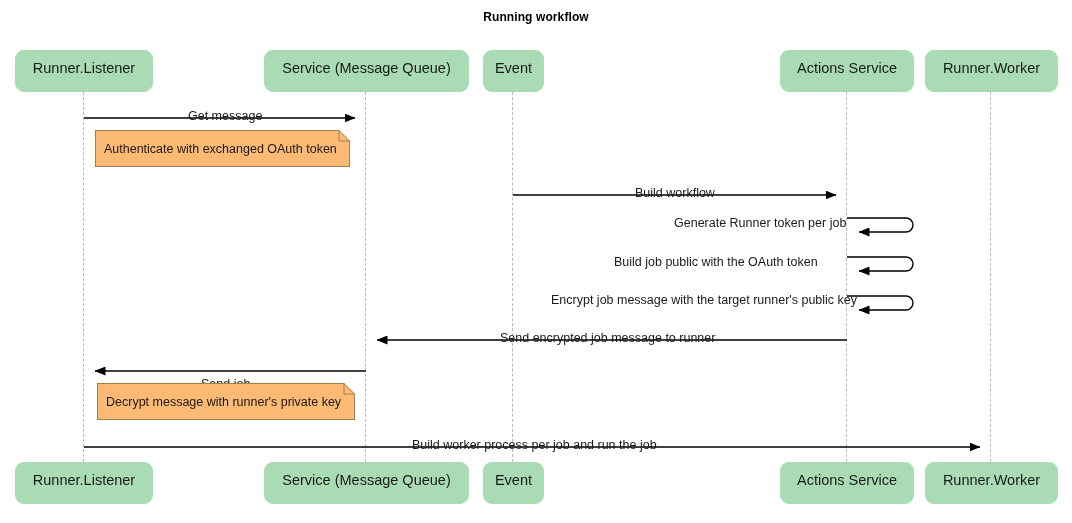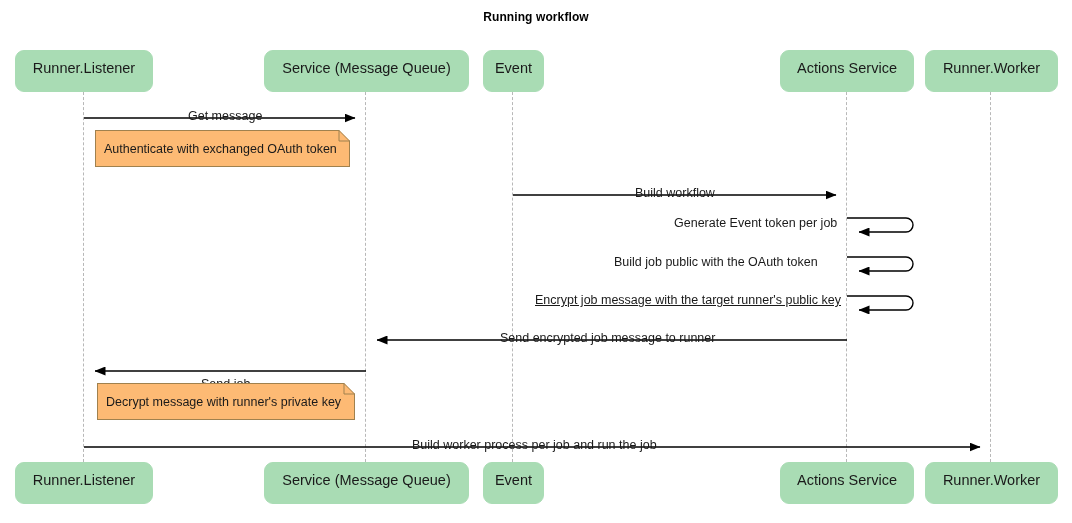--- a/index.html
+++ b/index.html
@@ -154,23 +154,23 @@
         <path d="M 847 296 L 906 296 A 7 7 0 0 1 906 310 L 859 310" fill="none" stroke="#000000" stroke-width="1.4" marker-end="url(#arrowhead-left)"></path>
         <line x1="847" y1="340" x2="377" y2="340" stroke="#000000" stroke-width="1.4" marker-end="url(#arrowhead-left)"></line>
         <line x1="366" y1="371" x2="95" y2="371" stroke="#000000" stroke-width="1.4" marker-end="url(#arrowhead-left)"></line>
         <line x1="84" y1="447" x2="980" y2="447" stroke="#000000" stroke-width="1.4" marker-end="url(#arrowhead-right)"></line>
       </g>
   </svg>
 
   <div id="message-labels">
       <div class="msg-label center" style="left: 188px; top: 110px;">Get message</div>
       <div class="msg-label center" style="left: 635px; top: 187px;">Build workflow</div>
-      <div class="msg-label center" style="left: 674px; top: 217px;">Generate Event token per job</div>
+      <div class="msg-label center" style="left: 674px; top: 217px;">Generate Runner token per job</div>
       <div class="msg-label center" style="left: 614px; top: 256px;">Build job public with the OAuth token</div>
-      <div class="msg-label center" style="left: 535px; top: 294px; text-decoration: underline;">Encrypt job message with the target runner's public key</div>
+      <div class="msg-label center" style="left: 551px; top: 294px;">Encrypt job message with the target runner's public key</div>
       <div class="msg-label center" style="left: 500px; top: 332px;">Send encrypted job message to runner</div>
       <div class="msg-label center" style="left: 201px; top: 378px;">Send job</div>
       <div class="msg-label center" style="left: 412px; top: 439px;">Build worker process per job and run the job</div>
     </div>
 
   <div id="notes-layer">
       <div class="note" style="left: 95px; top: 130px; width: 255px; height: 37px;">
         <span class="note-text">Authenticate with exchanged OAuth token</span>
         <div class="fold"></div>
         <svg class="fold-line" viewBox="0 0 16 16">

